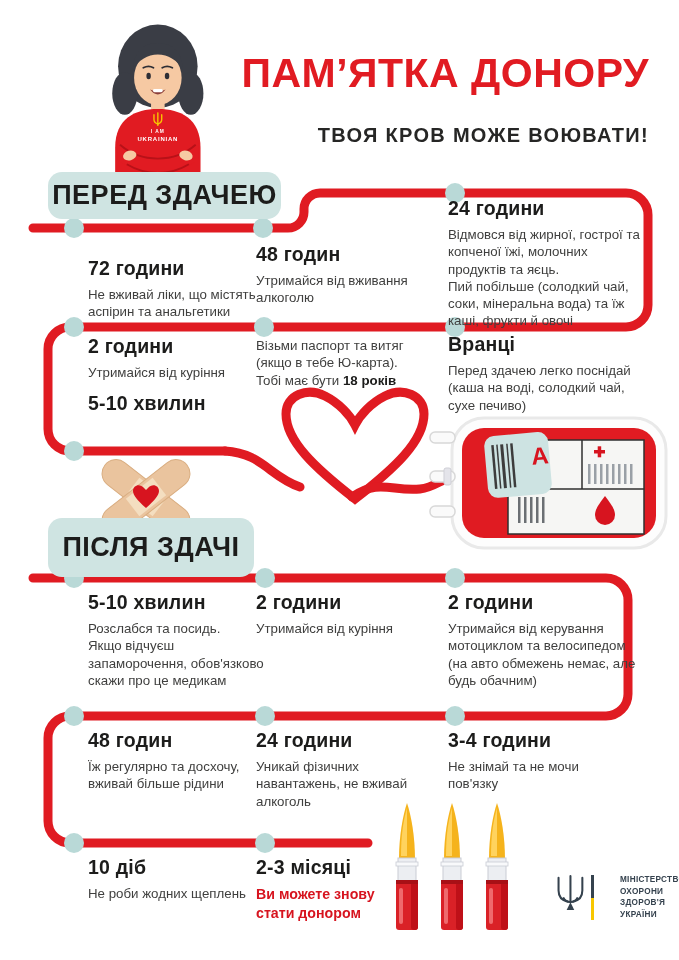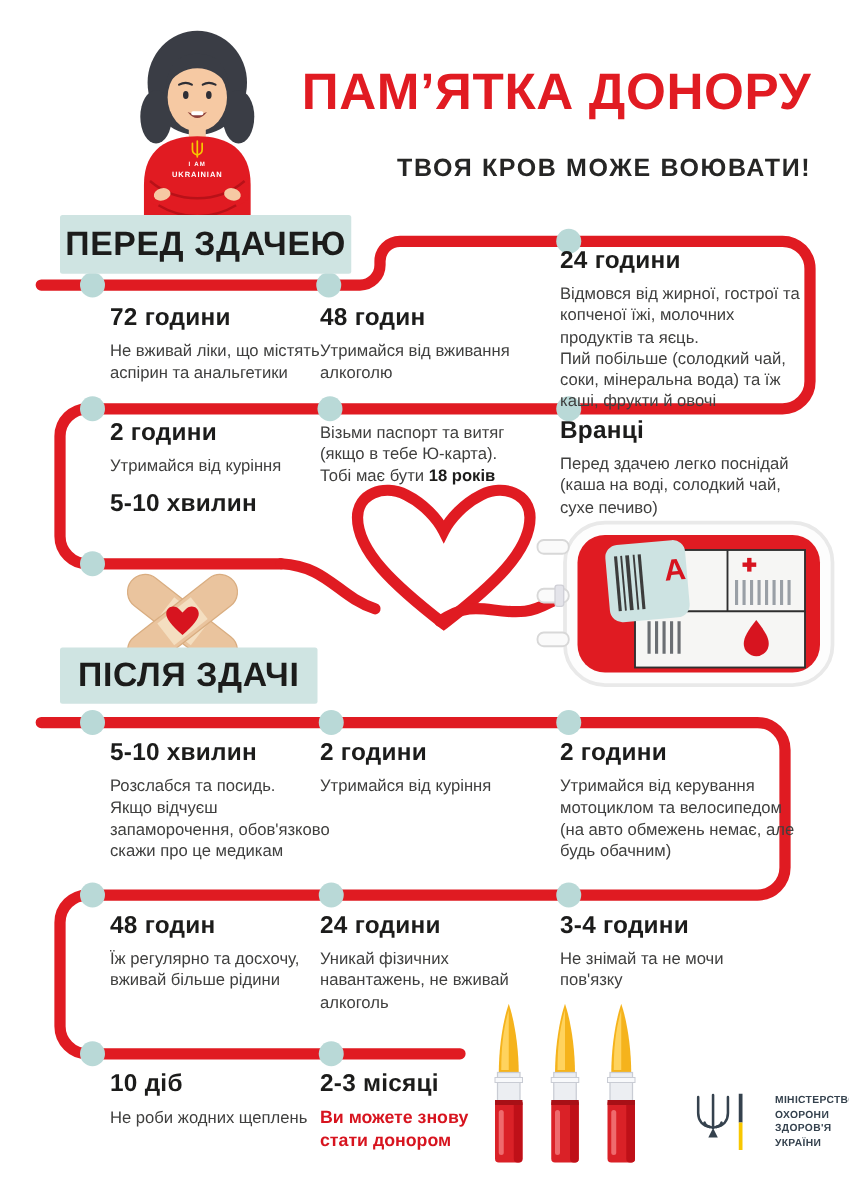--- a/index.html
+++ b/index.html
@@ -3,24 +3,24 @@
 <meta charset="utf-8">
 <style>
   html,body{margin:0;padding:0;background:#fff;}
   .poster{position:relative;width:679px;height:960px;background:#ffffff;overflow:hidden;
           font-family:"Liberation Sans",sans-serif;}
   .art{position:absolute;left:0;top:0;}
   .title{position:absolute;top:50px;right:30px;text-align:right;color:#e11b22;
          font-size:41px;font-weight:800;letter-spacing:.5px;white-space:nowrap;}
   .subtitle{position:absolute;top:124px;right:30px;text-align:right;color:#262625;
          font-size:20px;font-weight:800;letter-spacing:1.3px;white-space:nowrap;}
-  .badge{position:absolute;background:#cfe4e2;border-radius:2px;display:flex;align-items:center;
+  .badge{position:absolute;background:#cfe4e2;border-radius:14px;display:flex;align-items:center;
          justify-content:center;font-weight:800;color:#1c1c1b;font-size:27px;letter-spacing:.5px;z-index:3;}
   .badge.before{left:48px;top:172px;width:233px;height:47px;}
-  .badge.after{left:48px;top:518px;width:206px;height:45px;}
+  .badge.after{left:48px;top:518px;width:206px;height:59px;}
   .item{position:absolute;z-index:2;}
   .item .h{font-size:19.5px;font-weight:800;color:#1c1c1b;margin:0 0 6px 0;letter-spacing:.2px;}
   .item .b{font-size:13.3px;line-height:1.3;color:#3f3f3e;white-space:pre-line;}
   .item .b strong{color:#1c1c1b;margin-top:28px;}
   .item .b.red{color:#d7141f;font-weight:800;font-size:14.2px;line-height:1.35;}
   .ministry{position:absolute;left:552px;top:874px;display:flex;align-items:flex-end;z-index:2;gap:20px;}
   .ministry .bar{width:3px;height:45px;margin:1px 6px 0 5px;display:flex;flex-direction:column;}
   .ministry .bar .top{flex:1;background:#35424e;}
   .ministry .bar .bot{flex:1;background:#f8c700;}
   .ministry .lines{display:flex;flex-direction:column;}
@@ -199,21 +199,21 @@
   <div class="title">ПАМ’ЯТКА ДОНОРУ</div>
   <div class="subtitle">ТВОЯ КРОВ МОЖЕ ВОЮВАТИ!</div>
 
   <div class="badge before">
     <span>ПЕРЕД ЗДАЧЕЮ</span>
   </div>
   <div class="badge after">
     <span>ПІСЛЯ ЗДАЧІ</span>
   </div>
 
-  <div class="item" style="left:88px;top:243px;width:168px">
+  <div class="item" style="left:88px;top:257px;width:168px">
     <div class="h">72 години</div>
     <div class="b">Не вживай ліки, що містять аспірин та анальгетики</div>
   </div>
   <div class="item" style="left:256px;top:243px;width:160px">
     <div class="h">48 годин</div>
     <div class="b">Утримайся від вживання алкоголю</div>
   </div>
   <div class="item" style="left:448px;top:197px;width:192px">
     <div class="h">24 години</div>
     <div class="b">Відмовся від жирної, гострої та копченої їжі, молочних продуктів та яєць.

